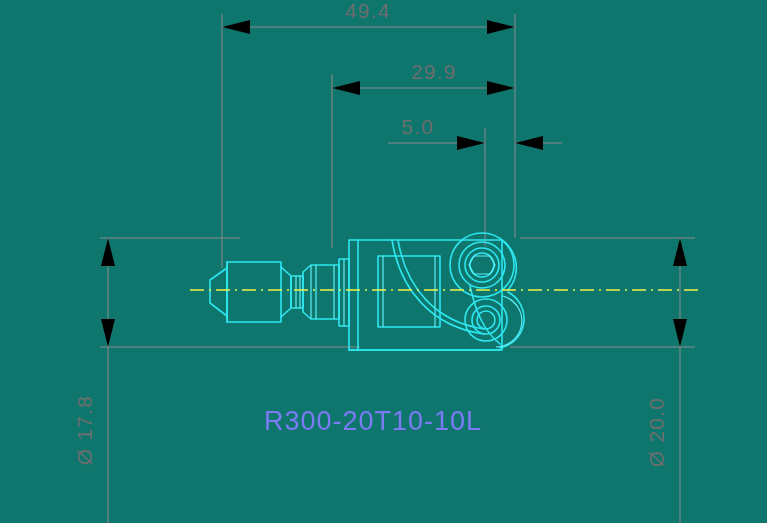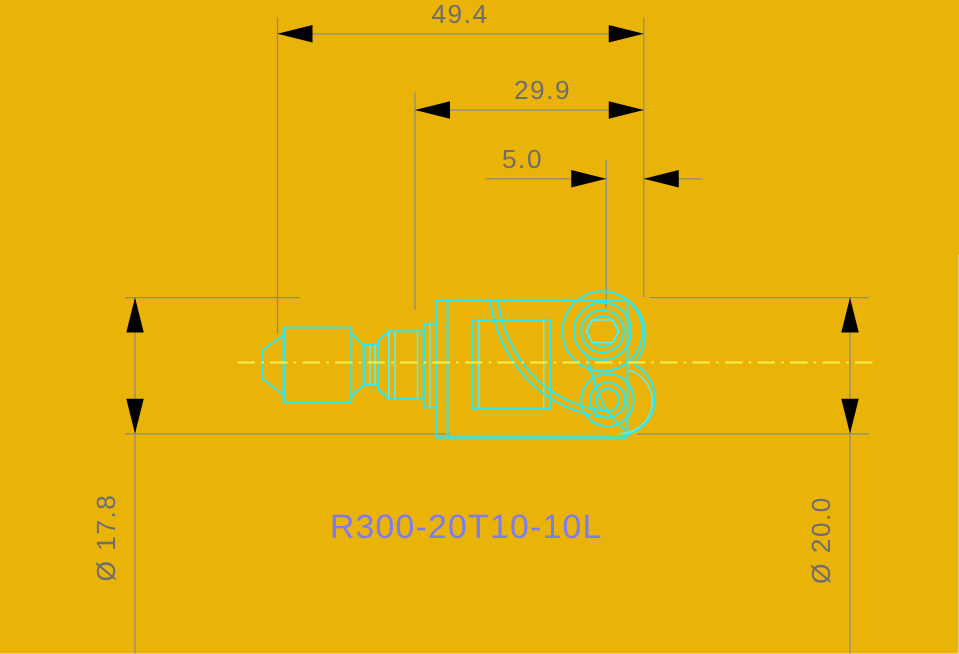--- a/index.html
+++ b/index.html
@@ -11,21 +11,21 @@
   body {
     width: 767px;
     height: 523px;
     overflow: hidden;
     font-family: "Liberation Sans", sans-serif;
   }
   #drawing-root {
     position: relative;
     width: 767px;
     height: 523px;
-    background: #eab308;
+    background: #0f766e;
   }
   svg#cad-canvas {
     position: absolute;
     top: 0;
     left: 0;
     width: 767px;
     height: 523px;
     display: block;
   }
   .dim-text {

